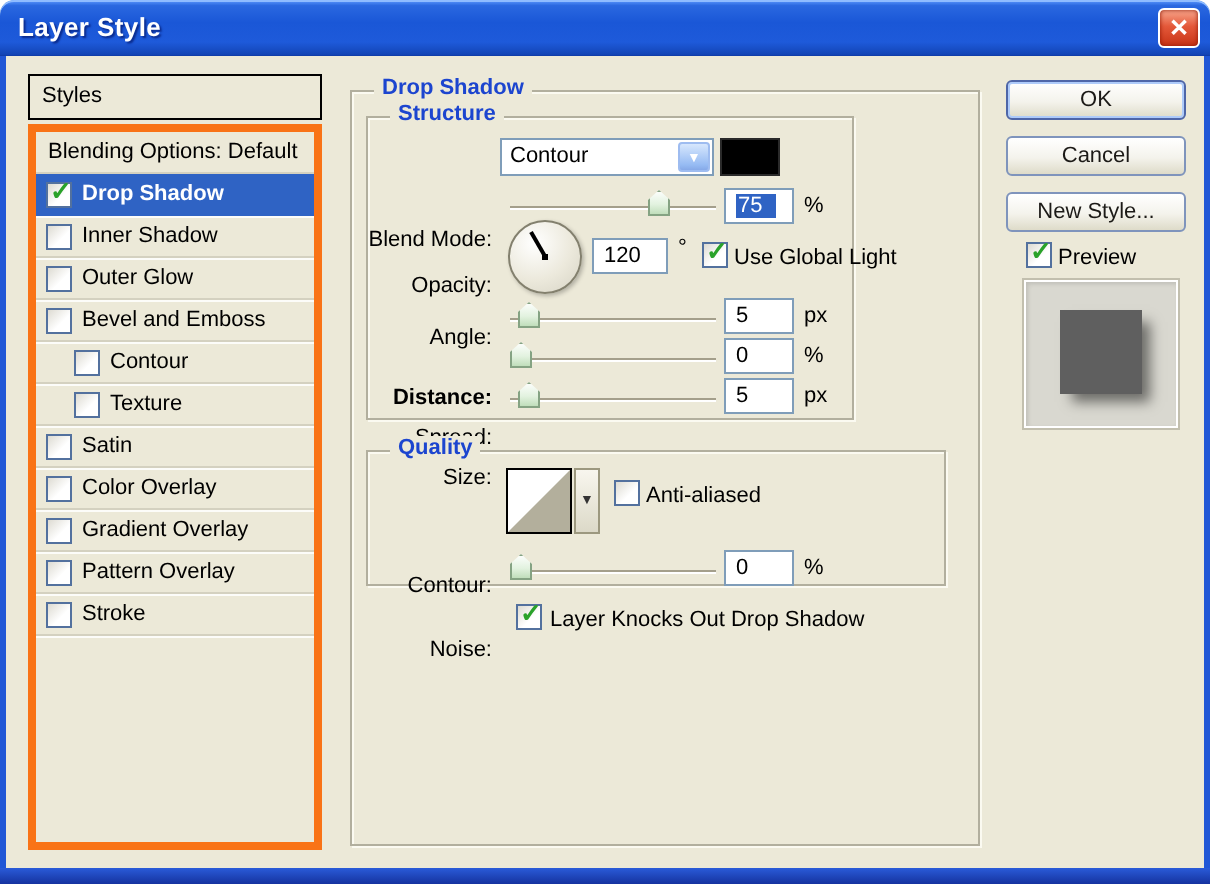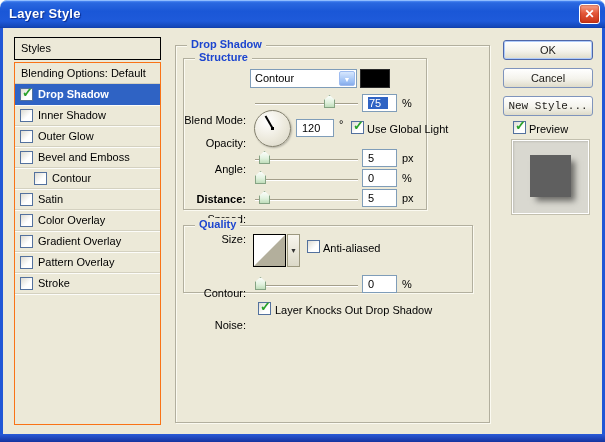--- a/index.html
+++ b/index.html
@@ -31,21 +31,21 @@
   .border-left { left:0; } .border-right { right:0; }
   .border-bottom { position:absolute; left:0; right:0; bottom:0; height:8px;
     background:linear-gradient(180deg,#2a5bd8,#15339f); }
   
   .styles-header {
     position:absolute; left:14px; top:37px; width:147px; height:23px;
     border:1px solid #000; line-height:21px; padding-left:6px;
   }
   .styles-list {
     position:absolute; left:14px; top:62px; width:147px; height:363px;
-    border:1px solid #f97316; overflow:hidden;
+    border:4px solid #f97316; overflow:hidden;
   }
   .side-row {
     height:21px; display:flex; align-items:center; padding-left:5px;
     border-bottom:1px solid #d4d1c0; box-shadow:0 1px 0 rgba(255,255,255,.85);
     cursor:pointer; white-space:nowrap;
   }
   .side-row.indent { padding-left:19px; }
   .side-row.selected { background:#2f63c4; color:#fff; font-weight:bold; border-bottom-color:#2f63c4; }
   .side-label { margin-left:5px; }
   .side-row.nocheck .side-label { margin-left:1px; }
@@ -126,21 +126,21 @@
   }
   
   .xp-btn {
     position:absolute; left:503px; width:90px; height:20px; border-radius:3px;
     border:1px solid #7f94bc;
     background:linear-gradient(180deg,#ffffff,#f4f3ec 55%,#dedbc9);
     text-align:center; line-height:18px; color:#1c1a17; cursor:pointer;
   }
   .btn-ok { top:40px; border-color:#4e66a8; box-shadow:inset 0 0 0 1px #aecbfa; }
   .btn-cancel { top:68px; }
-  .btn-newstyle { top:96px;font-family:Liberation Mono, monospace; }
+  .btn-newstyle { top:96px; }
   .preview-panel {
     position:absolute; left:512px; top:140px; width:77px; height:74px;
     background:#d9d8d0; border:1px solid #fff; outline:1px solid #c2bfae;
     box-shadow:inset 1px 1px 2px rgba(0,0,0,.12);
   }
   .preview-square {
     position:absolute; left:17px; top:14px; width:41px; height:42px;
     box-shadow:5px 5px 6px -1px rgba(0,0,0,.5);
   }
   .static { cursor:default; }
@@ -175,20 +175,24 @@
         <span class="xp-check"></span>
         <span class="side-label">Outer Glow</span>
       </div>
       <div class="side-row">
         <span class="xp-check"></span>
         <span class="side-label">Bevel and Emboss</span>
       </div>
       <div class="side-row indent">
         <span class="xp-check"></span>
         <span class="side-label">Contour</span>
+      </div>
+      <div class="side-row indent">
+        <span class="xp-check"></span>
+        <span class="side-label">Texture</span>
       </div>
       <div class="side-row">
         <span class="xp-check"></span>
         <span class="side-label">Satin</span>
       </div>
       <div class="side-row">
         <span class="xp-check"></span>
         <span class="side-label">Color Overlay</span>
       </div>
       <div class="side-row">

